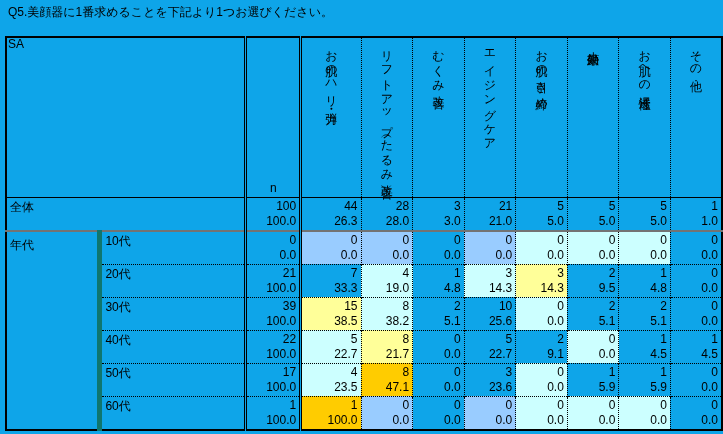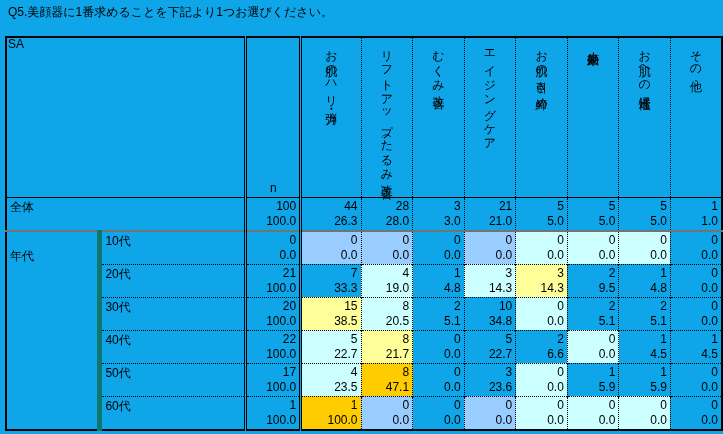--- a/index.html
+++ b/index.html
@@ -36,21 +36,21 @@
   .df { border-left:3px double #000; }   
   .d  { border-left:1px dotted #000; }   
   .al { border-left:5px solid #0f766e; }    
 
   
   tr.total-row td { border-bottom:2px solid #737373;margin-top:44px; }
   tr.age-row td   { border-top:1px dotted #000; }
   td.dc { padding:1px 0; }
   .cnt,.pct { height:15px; line-height:15px; text-align:right; padding-right:3px; }
   td.rl { padding:1px 3px; text-align:left; }
-  td.grp { border-right:1px solid #000; padding:16px 3px; }
+  td.grp { border-right:1px solid #000; padding:5px 3px; }
 </style>
 </head>
 <body>
 
 <div class="page">
   <div class="title">Q5.美顔器に1番求めることを下記より1つお選びください。</div>
   <div class="sa">SA</div>
 
   <table class="ct">
     <colgroup>
@@ -198,38 +198,38 @@
           </td>
       <td class="dc d">
             <div class="cnt">0</div>
             <div class="pct">0.0</div>
           </td>
     </tr>
 
     <tr class="age-row">
       <td class="rl al">30代</td>
       <td class="dc nl">
-            <div class="cnt">20</div>
+            <div class="cnt">39</div>
             <div class="pct">100.0</div>
           </td>
       <td class="dc df" style="background-color: rgb(255, 255, 153); padding-left: 32px;">
             <div class="cnt">15</div>
             <div class="pct">38.5</div>
           </td>
       <td class="dc d" style="background-color: rgb(204, 255, 255);">
             <div class="cnt">8</div>
-            <div class="pct">20.5</div>
+            <div class="pct">38.2</div>
           </td>
       <td class="dc d">
             <div class="cnt">2</div>
             <div class="pct">5.1</div>
           </td>
       <td class="dc d">
             <div class="cnt">10</div>
-            <div class="pct">34.8</div>
+            <div class="pct">25.6</div>
           </td>
       <td class="dc d" style="background-color: rgb(204, 255, 255);">
             <div class="cnt">0</div>
             <div class="pct">0.0</div>
           </td>
       <td class="dc d">
             <div class="cnt">2</div>
             <div class="pct">5.1</div>
           </td>
       <td class="dc d">
@@ -259,21 +259,21 @@
       <td class="dc d">
             <div class="cnt">0</div>
             <div class="pct">0.0</div>
           </td>
       <td class="dc d">
             <div class="cnt">5</div>
             <div class="pct">22.7</div>
           </td>
       <td class="dc d">
             <div class="cnt">2</div>
-            <div class="pct">6.6</div>
+            <div class="pct">9.1</div>
           </td>
       <td class="dc d" style="background-color: rgb(204, 255, 255);">
             <div class="cnt">0</div>
             <div class="pct">0.0</div>
           </td>
       <td class="dc d">
             <div class="cnt">1</div>
             <div class="pct">4.5</div>
           </td>
       <td class="dc d">

